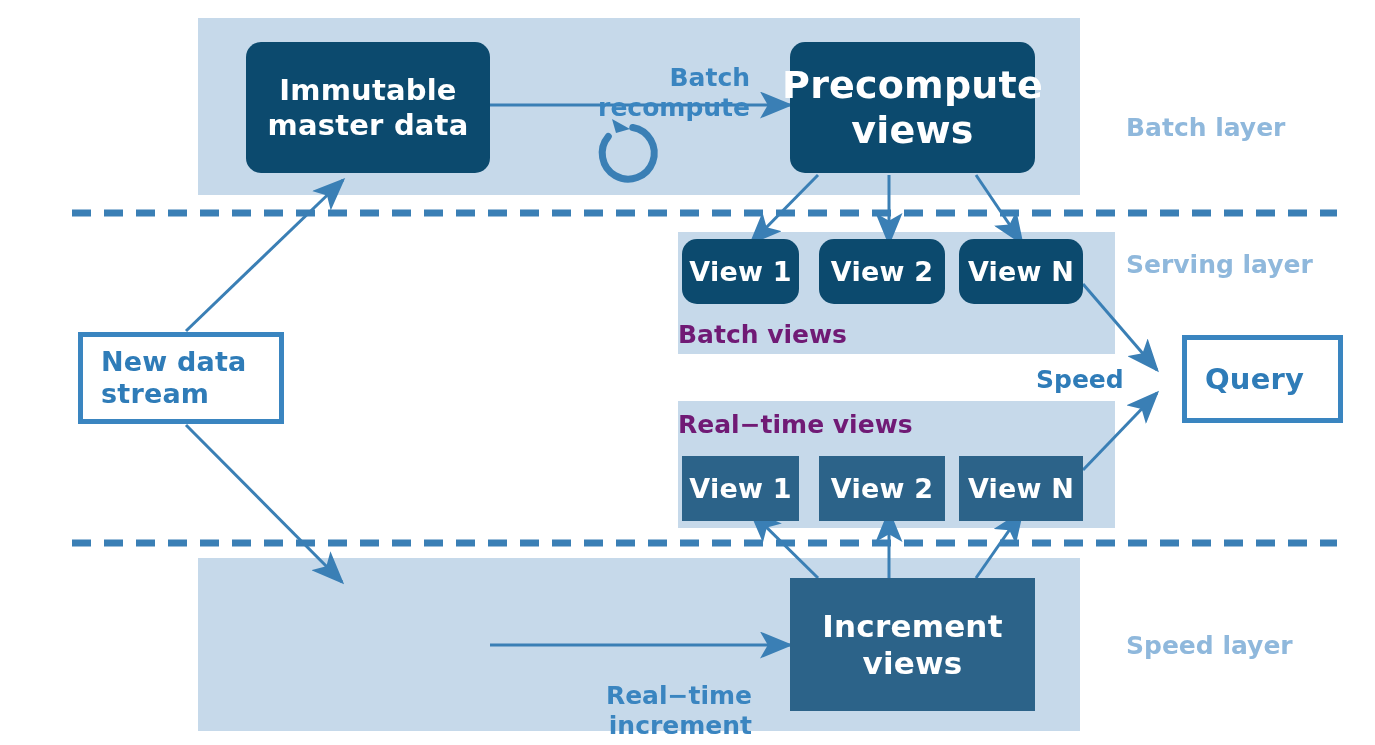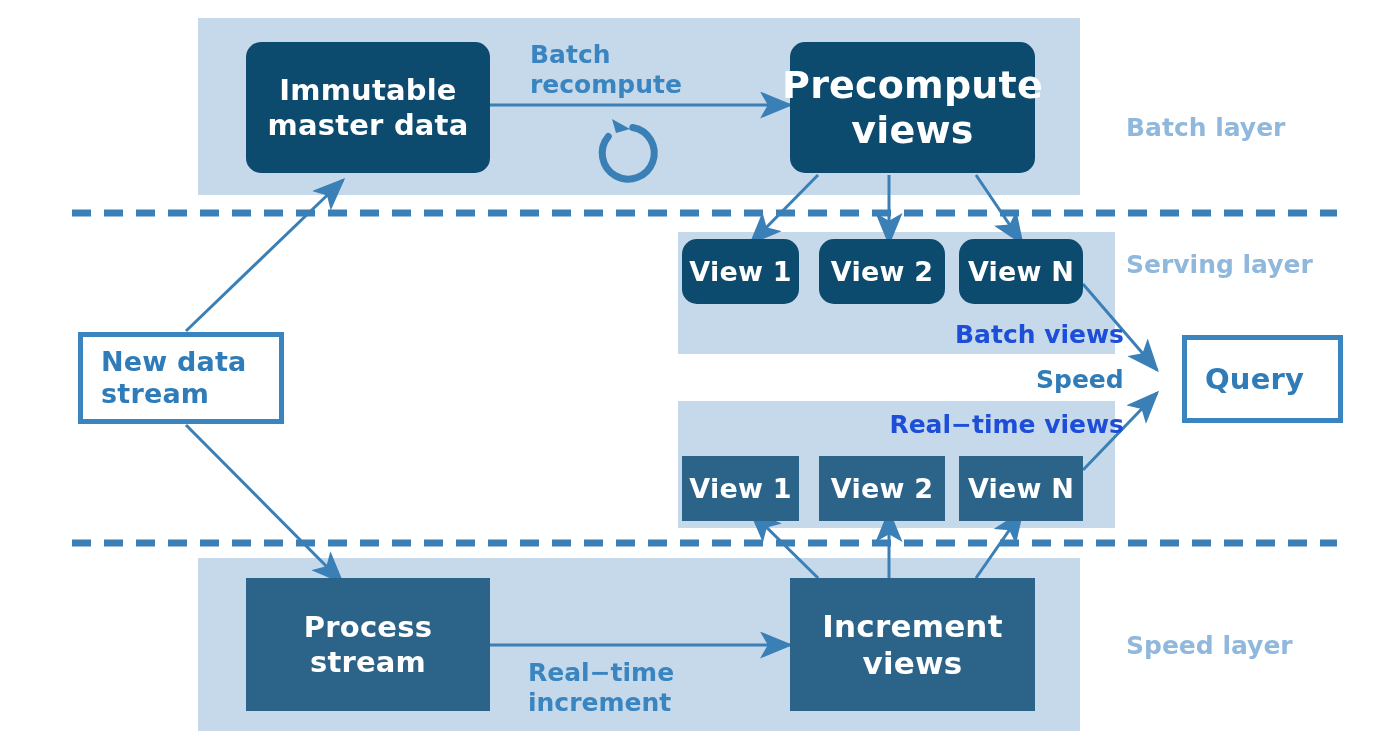--- a/index.html
+++ b/index.html
@@ -45,29 +45,29 @@
     position: absolute;
     font-weight: bold;
     white-space: pre-line;
     line-height: 1.18;
   }
   .layer-label {
     color: #8fb8dc;
     font-size: 25px;
   }
   .view-caption {
-    color: #1d4ed8;
+    color: #701a75;
     font-size: 25px;
-    text-align: right;
-    padding-left: 9px;
+    text-align: left;
   }
   .flow-label {
     color: #3a85c0;
     font-size: 25px;
-    text-align: left;
+    text-align: right;
+    margin-top: 23px;
   }
   .merge-label {
     color: #2f7cb8;
     font-size: 25px;
   }
   svg.overlay {
     position: absolute;
     left: 0;
     top: 0;
     width: 1375px;
@@ -147,22 +147,20 @@
   <div class="node dark" style="left:819px; top:456px; width:126px; height:65px; font-size:27px;">View 2</div>
   <div class="node dark" style="left:959px; top:456px; width:124px; height:65px; font-size:27px;">View N</div>
 
   <div class="node outline" style="left:1182px; top:335px; width:161px; height:88px; font-size:29px;">Query</div>
 
   <div class="caption merge-label" style="left:1036px; top:365px;">Speed</div>
 
   <div class="node outline" style="left:78px; top:332px; width:206px; height:92px; font-size:27px;">New data
 stream</div>
 
-  <div class="node dark" style="left:246px; top:578px; width:244px; height:133px; font-size:29px;">Process
-stream</div>
   <div class="node dark" style="left:790px; top:578px; width:245px; height:133px; font-size:31px;">Increment
 views</div>
 
   <div class="caption layer-label" style="left:1126px; top:631px;">Speed layer</div>
 
   <div class="caption flow-label" style="left:530px; top:40px; width:220px;">Batch
 recompute</div>
 
   <div class="caption flow-label" style="left:528px; top:658px; width:224px;">Real−time
 increment</div>

